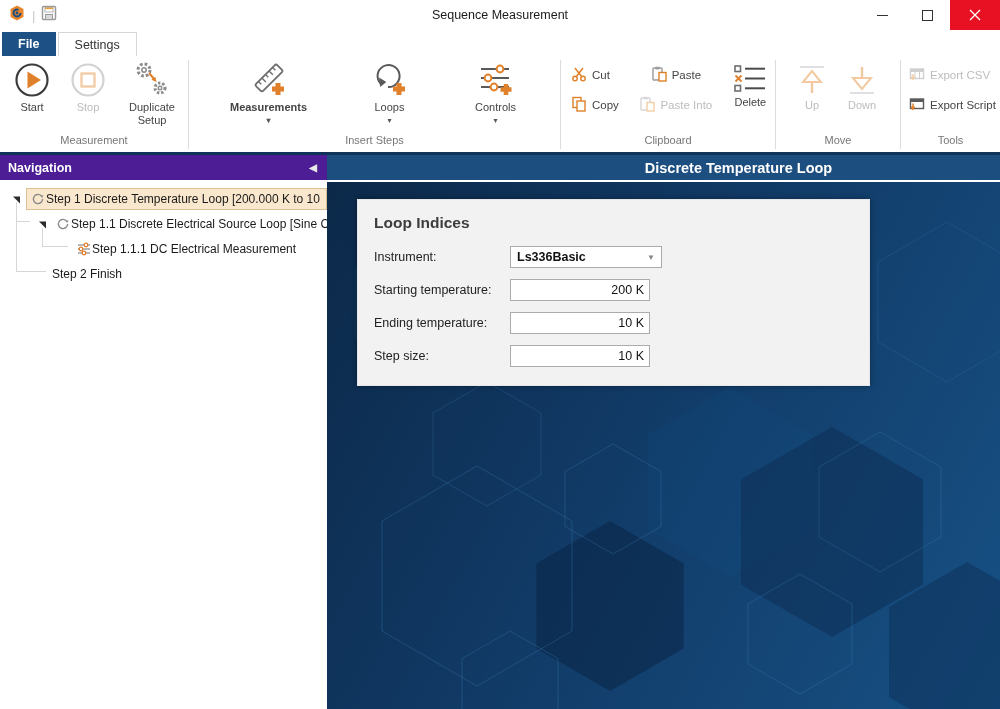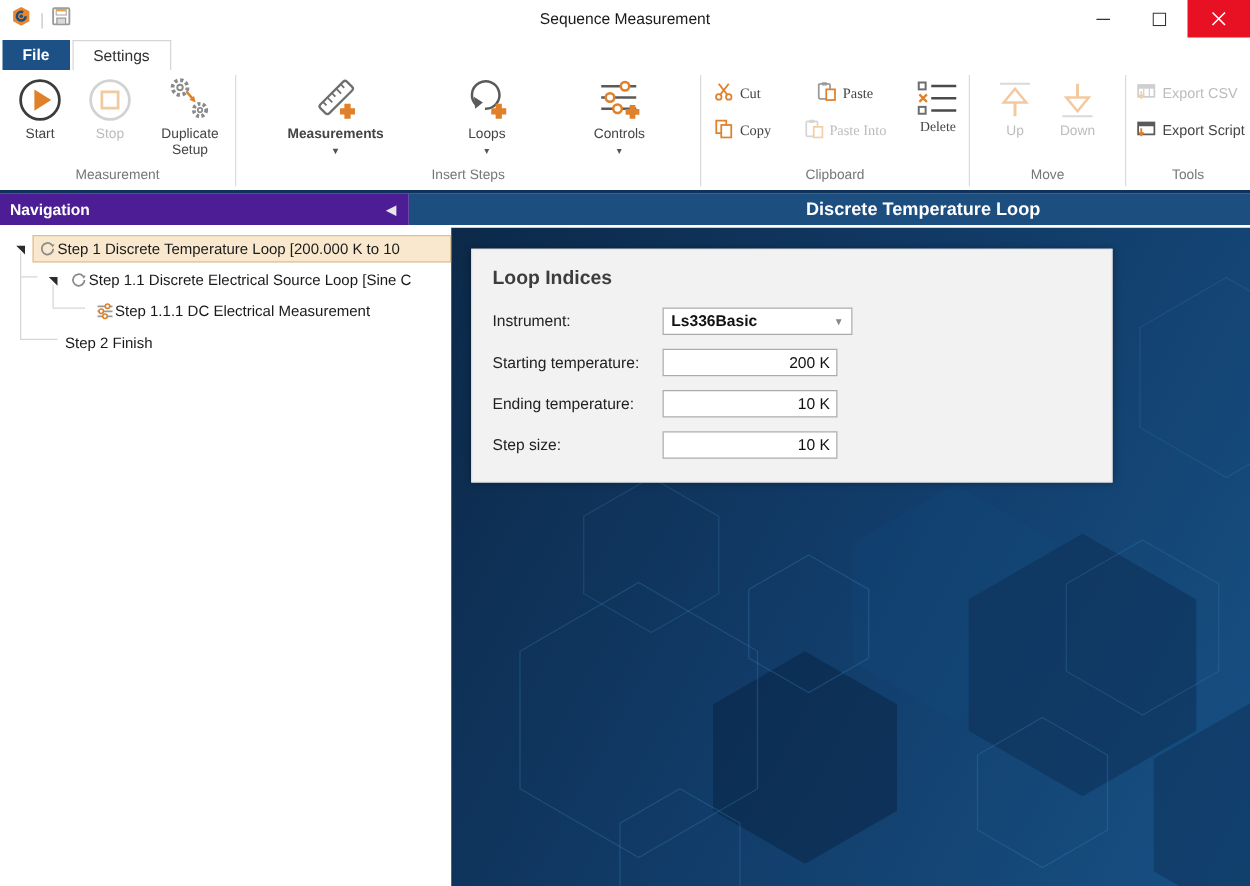--- a/index.html
+++ b/index.html
@@ -36,31 +36,31 @@
   .dd { font-size:8px; color:#555; }
 
   
   .headers { height:28px; display:flex; border-top:3px solid #10335c; }
   .navhead { width:327px; background:#4c1d95; color:#fff; font-size:12.5px; font-weight:bold; display:flex; align-items:center; padding-left:8px; position:relative; }
   .navhead .collapse { position:absolute; right:10px; font-size:10px; color:#e8e8e8; }
   .conthead { flex:1; background:#1d4e80; color:#fff; font-size:14.5px; font-weight:bold; display:flex; align-items:center; justify-content:center; padding-left:150px; }
 
   
   .body { display:flex; height:529px; }
-  .navpanel { width:361px; background:#fff; position:relative; overflow:hidden; padding-top:6px; }
+  .navpanel { width:327px; background:#fff; position:relative; overflow:hidden; padding-top:6px; }
   .treerow { height:25px; display:flex; align-items:center; font-size:12px; color:#1a1a1a; white-space:nowrap; position:relative; z-index:2; }
   .selbox { display:flex; align-items:center; height:22px; background:#f9e8cd; border:1px solid #d9c193; flex:1; min-width:0; overflow:hidden; padding-left:3px; }
   .trlabel { overflow:hidden; white-space:nowrap; }
   .expander { width:12px; height:12px; flex:0 0 12px; }
   .connector { position:absolute; background:#d6d6d6; z-index:1; }
 
   .content { flex:1; position:relative; border-top:2px solid #fff; background:linear-gradient(118deg,#0c2949 0%,#113a66 45%,#175185 100%); overflow:hidden; }
   .hexbg { position:absolute; left:0; top:0; }
 
-  .panel { position:absolute; left:16px; top:17px; width:513px; height:187px; background:#f2f2f2; border:1px solid #e6e6e6; box-shadow:0 0 6px rgba(0,0,0,0.35); padding:14px 16px; }
+  .panel { position:absolute; left:30px; top:17px; width:513px; height:187px; background:#f2f2f2; border:1px solid #e6e6e6; box-shadow:0 0 6px rgba(0,0,0,0.35); padding:14px 16px; }
   .panel-title { font-size:15.5px; font-weight:bold; color:#3d3d3d; margin-bottom:14px; }
   .frow { display:flex; align-items:center; height:22px; margin-bottom:11px; }
   .flabel { width:136px; font-size:12.5px; color:#222; }
   .dropdown { width:152px; height:22px; background:#fff; border:1px solid #ababab; display:flex; align-items:center; padding:0 6px; font-size:12.5px; font-weight:bold; color:#111; position:relative; }
   .dropdown .dda { position:absolute; right:6px; font-size:8px; color:#888; }
   .tinput { width:140px; height:22px; background:#fff; border:1px solid #ababab; font-size:12.5px; color:#111; text-align:right; padding-right:5px; font-family:"Liberation Sans", sans-serif; }
 </style>
 </head>
 <body>
 
@@ -194,21 +194,21 @@
           </span>
           <span>Controls</span>
           <span class="dd">▾</span>
         </div>
       </div>
       <div class="rlabel">Insert Steps</div>
     </div>
     <div class="vsep"></div>
 
     <div class="rgroup g-clip">
-      <div class="rbody" style="padding-left:10px; gap:10px;font-family:Liberation Serif, serif;">
+      <div class="rbody" style="padding-left:10px; gap:10px;">
         <div class="smallcol" style="width:58px;">
           <div class="smbtn">
             <span>
               <svg width="16" height="16" viewBox="0 0 16 16">
                 <line x1="4" y1="2" x2="11" y2="11" stroke="#e0802a" stroke-width="1.5"></line>
                 <line x1="12" y1="2" x2="5" y2="11" stroke="#e0802a" stroke-width="1.5"></line>
                 <circle cx="4" cy="12.5" r="2.2" fill="none" stroke="#e0802a" stroke-width="1.4"></circle>
                 <circle cx="12" cy="12.5" r="2.2" fill="none" stroke="#e0802a" stroke-width="1.4"></circle>
               </svg>
             </span>

